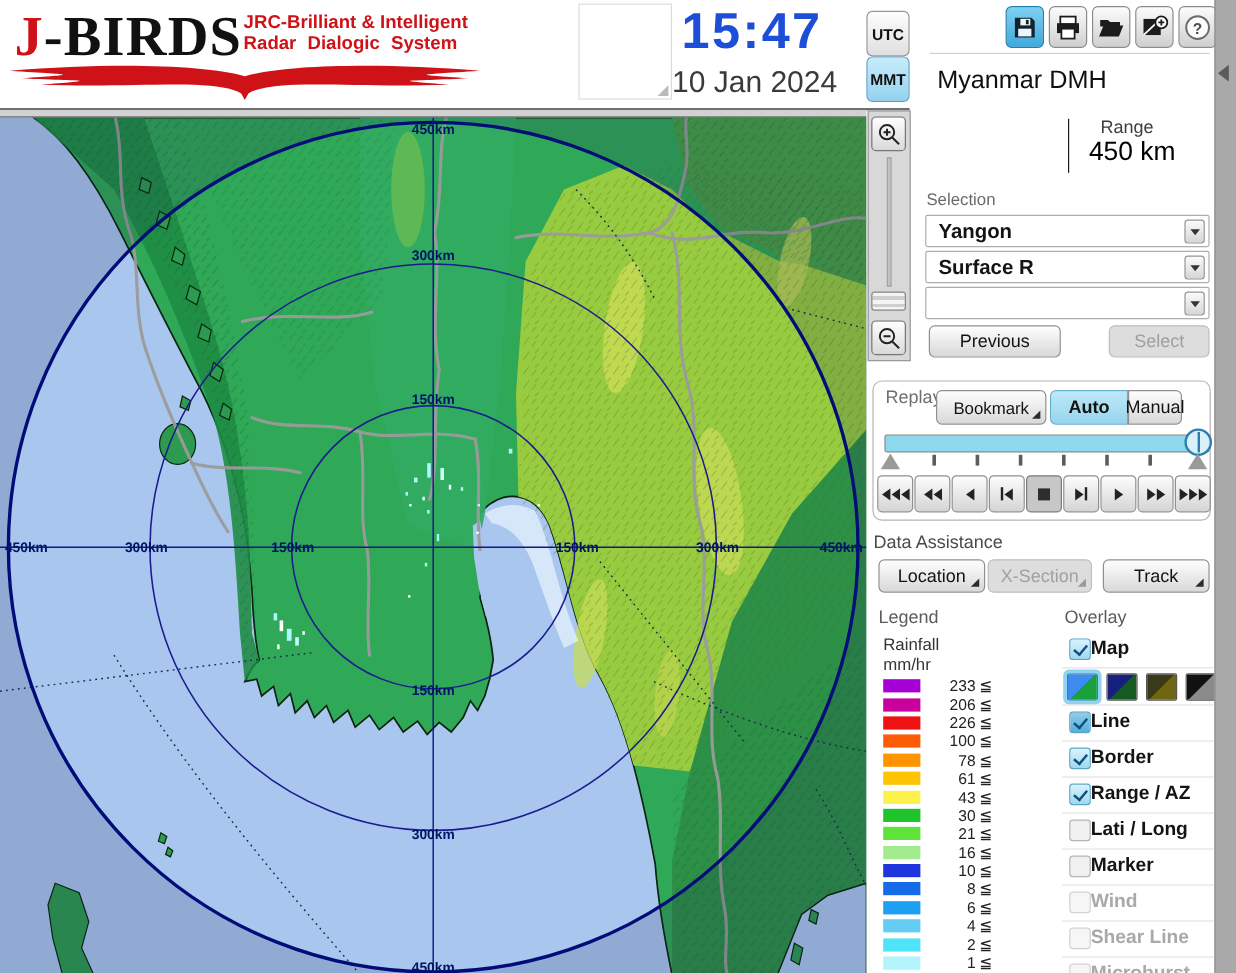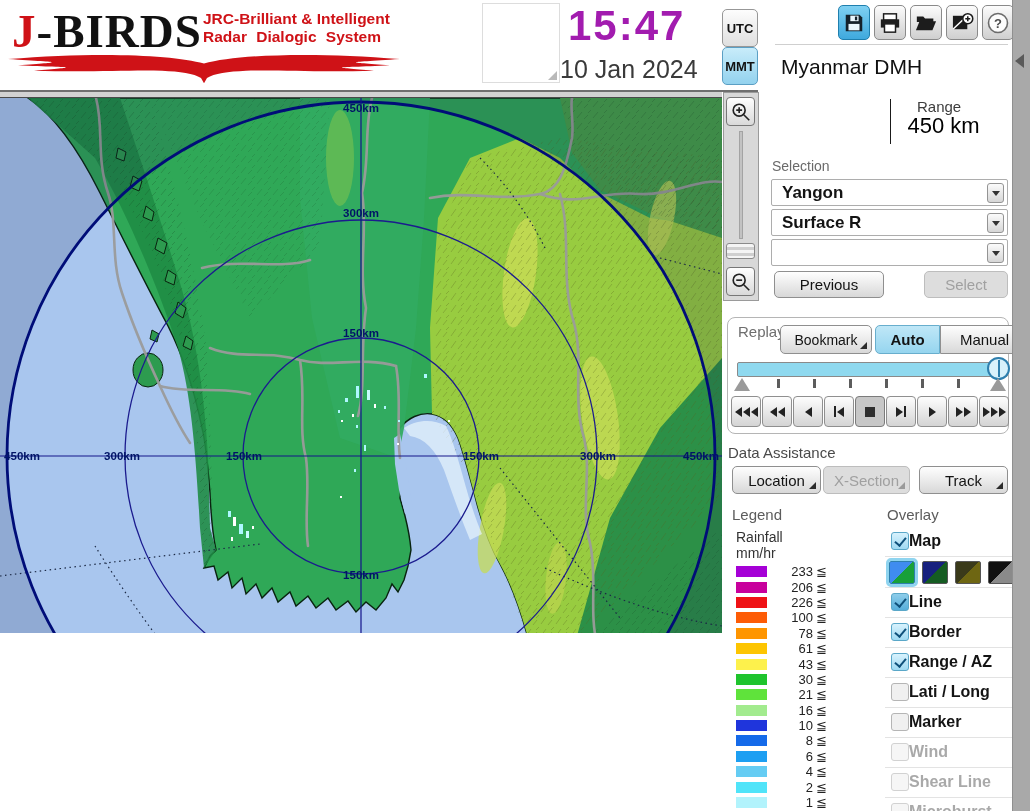--- a/index.html
+++ b/index.html
@@ -13,21 +13,21 @@
              font-weight:bold;font-size:47px;letter-spacing:1px;color:#111;}
   .logo-word .j{color:#cf1217;}
   .tagline{position:absolute;left:203px;top:10px;color:#cf1217;font-weight:bold;
            font-size:15.5px;line-height:18px;}
   .tagline .t2{word-spacing:5px;}
   .eagle{position:absolute;left:4px;top:50px;}
   .clock-box{position:absolute;left:482px;top:3px;width:78px;height:80px;background:#fff;
              border:1px solid #ddd;}
   .clock-box .grip{position:absolute;right:2px;bottom:2px;width:0;height:0;
                    border-left:9px solid transparent;border-bottom:9px solid #b9b9b9;}
-  .time{position:absolute;left:568px;top:2px;font-size:42px;font-weight:600;color:#a21caf;
+  .time{position:absolute;left:568px;top:2px;font-size:42px;font-weight:600;color:#1d4ed8;
         letter-spacing:2px;}
   .date{position:absolute;left:560px;top:55px;font-size:25px;color:#3a3a3a;}
   .tz-btn{position:absolute;left:722px;width:36px;border:1px solid #979797;border-radius:5px;
           text-align:center;font-size:13px;font-weight:bold;color:#111;
           background:linear-gradient(#fdfdfd,#dfdfdf);display:flex;align-items:center;justify-content:center;}
   .tz-utc{top:9px;height:38px;}
   .tz-mmt{top:47px;height:38px;background:linear-gradient(#c8ecfa,#93d2ee);border-color:#5b9fc4;}
   .header-rule{position:absolute;left:0;top:90px;width:758px;height:2px;background:#6f6f6f;}
   .header-gap{position:absolute;left:0;top:92px;width:722px;height:5px;background:#d2d2d2;}
 
@@ -106,21 +106,21 @@
       border-left:2.5px solid #0f4f7a;border-bottom:2.5px solid #0f4f7a;transform:rotate(-50deg);}
   .cb.off-dis{border-color:#d2d2d2;background:#f6f6f6;}
   .ov-lab{font-size:16px;font-weight:600;color:#141414;white-space:nowrap;}
   .ov-lab.dis{color:#a9a9a9;}
   .map-sw{width:26px;height:23px;border:1px solid #555;border-radius:2px;
           background:linear-gradient(135deg,var(--a) 49%,var(--b) 51%);}
   .map-sw.sel{outline:3px solid #8fd4ef;outline-offset:0;border-color:#2e7fae;}
   .sw-row{position:absolute;left:4px;display:flex;gap:7px;}
 
   
-  .map-wrap{position:absolute;left:0;top:97px;width:722px;height:536px;border-top:1px solid #4a4a4a;overflow:hidden;}
+  .map-wrap{position:absolute;left:0;top:97px;width:722px;height:714px;border-top:1px solid #4a4a4a;overflow:hidden;}
   .zoom-strip{position:absolute;left:723px;top:92px;width:36px;height:209px;background:#d8d8d8;
               border:1px solid #9a9a9a;}
   .zoom-btn{position:absolute;left:2px;width:29px;height:29px;border:1px solid #777;border-radius:4px;
             background:linear-gradient(#fefefe,#d9d9d9);display:flex;align-items:center;justify-content:center;}
   .zoom-track{position:absolute;left:15px;top:38px;width:4px;height:108px;background:#c2c2c2;
               border:1px solid #a3a3a3;}
   .zoom-handle{position:absolute;left:2px;top:150px;width:29px;height:16px;border:1px solid #8a8a8a;border-radius:3px;
                background:repeating-linear-gradient(#f4f4f4 0 3px,#cfcfcf 3px 6px);}
 
   
@@ -221,21 +221,21 @@
   <div class="btn" style="left:774px;top:271px;width:110px;height:27px;">Previous</div>
   <div class="btn disabled" style="left:924px;top:271px;width:84px;height:27px;">Select</div>
 
   <div class="replay-box">
     <div class="replay-label">Replay</div>
     <div class="btn" style="left:52px;top:7px;width:92px;height:29px;font-size:14px;">
       <span>Bookmark</span>
       <div class="corner-tri"></div>
     </div>
     <div class="btn mode-sel" style="left:147px;top:7px;width:65px;height:29px;border-radius:5px 0 0 5px;">Auto</div>
-    <div class="btn" style="left:212px;top:7px;width:89px;height:29px;border-radius:0 5px 5px 0;">Manual</div>
+    <div class="btn" style="left:212px;top:7px;width:45px;height:29px;border-radius:0 5px 5px 0;">Manual</div>
 
     <div class="slider-track"></div>
     <div class="slider-handle"></div>
     <div class="end-tri" style="left:6px;"></div>
     <div class="end-tri" style="left:262px;"></div>
     <div class="tickmark" style="left:49px;"></div>
     <div class="tickmark" style="left:85px;"></div>
     <div class="tickmark" style="left:121px;"></div>
     <div class="tickmark" style="left:157px;"></div>
     <div class="tickmark" style="left:193px;"></div>

